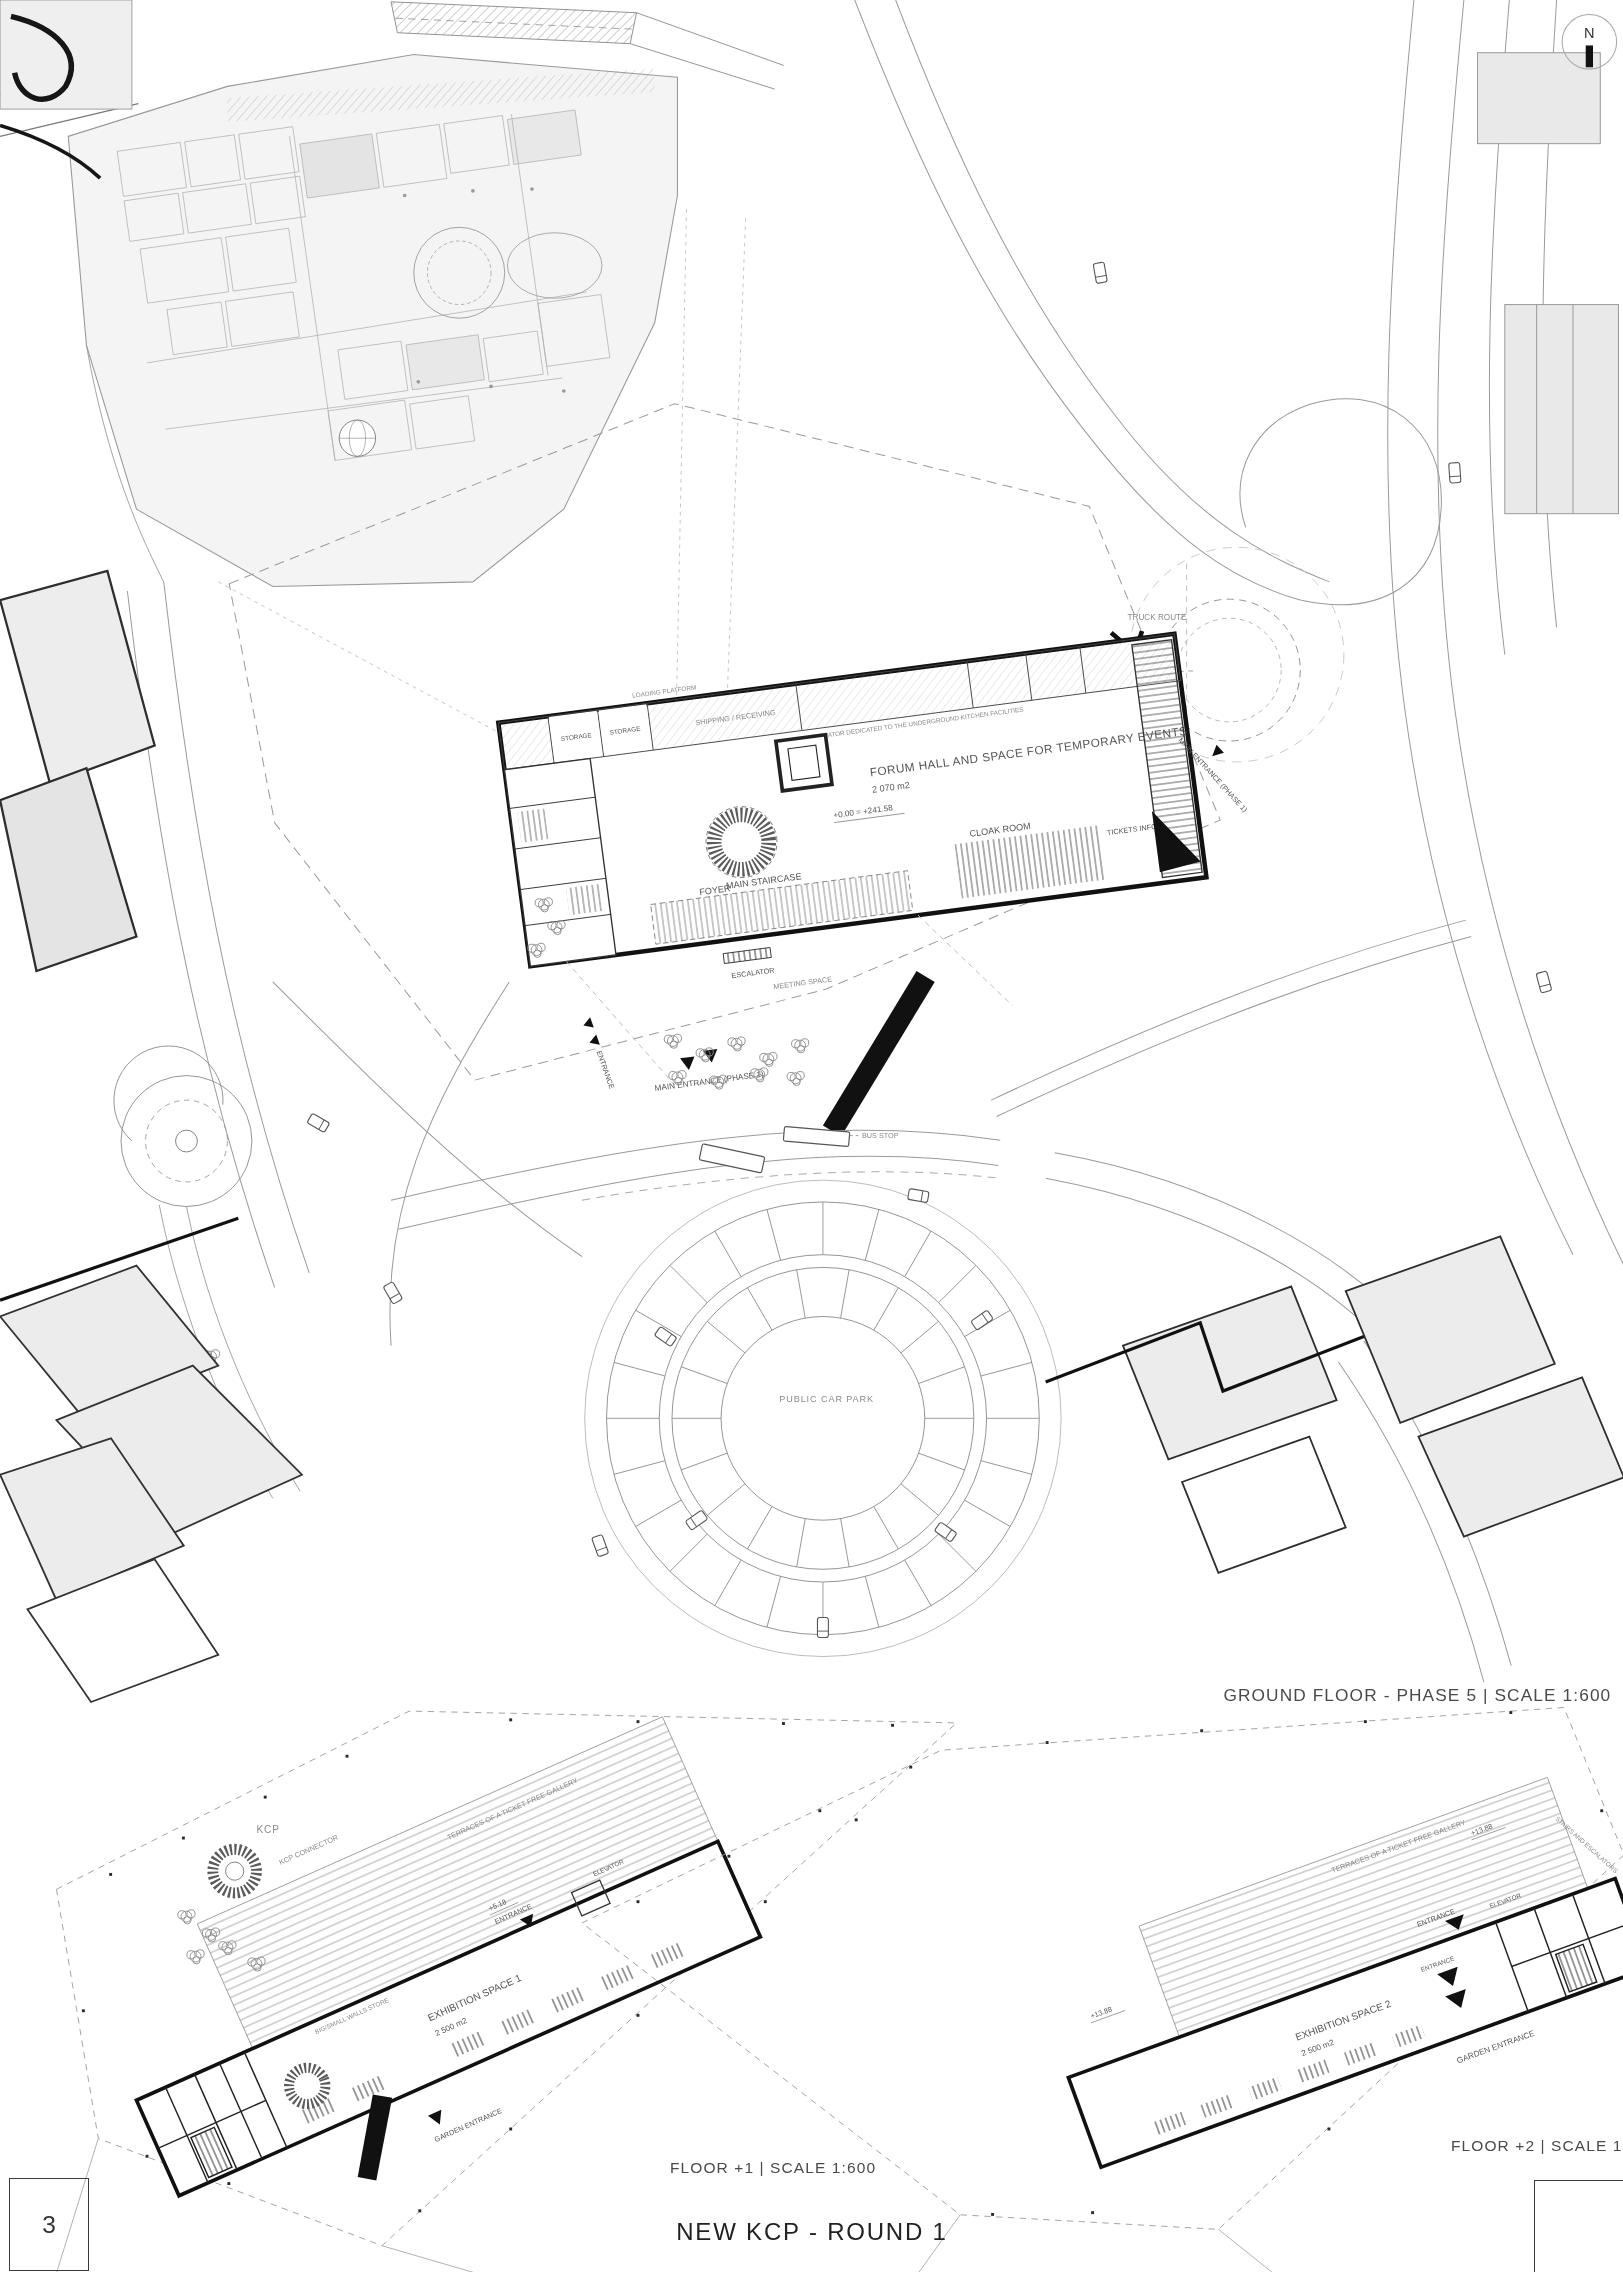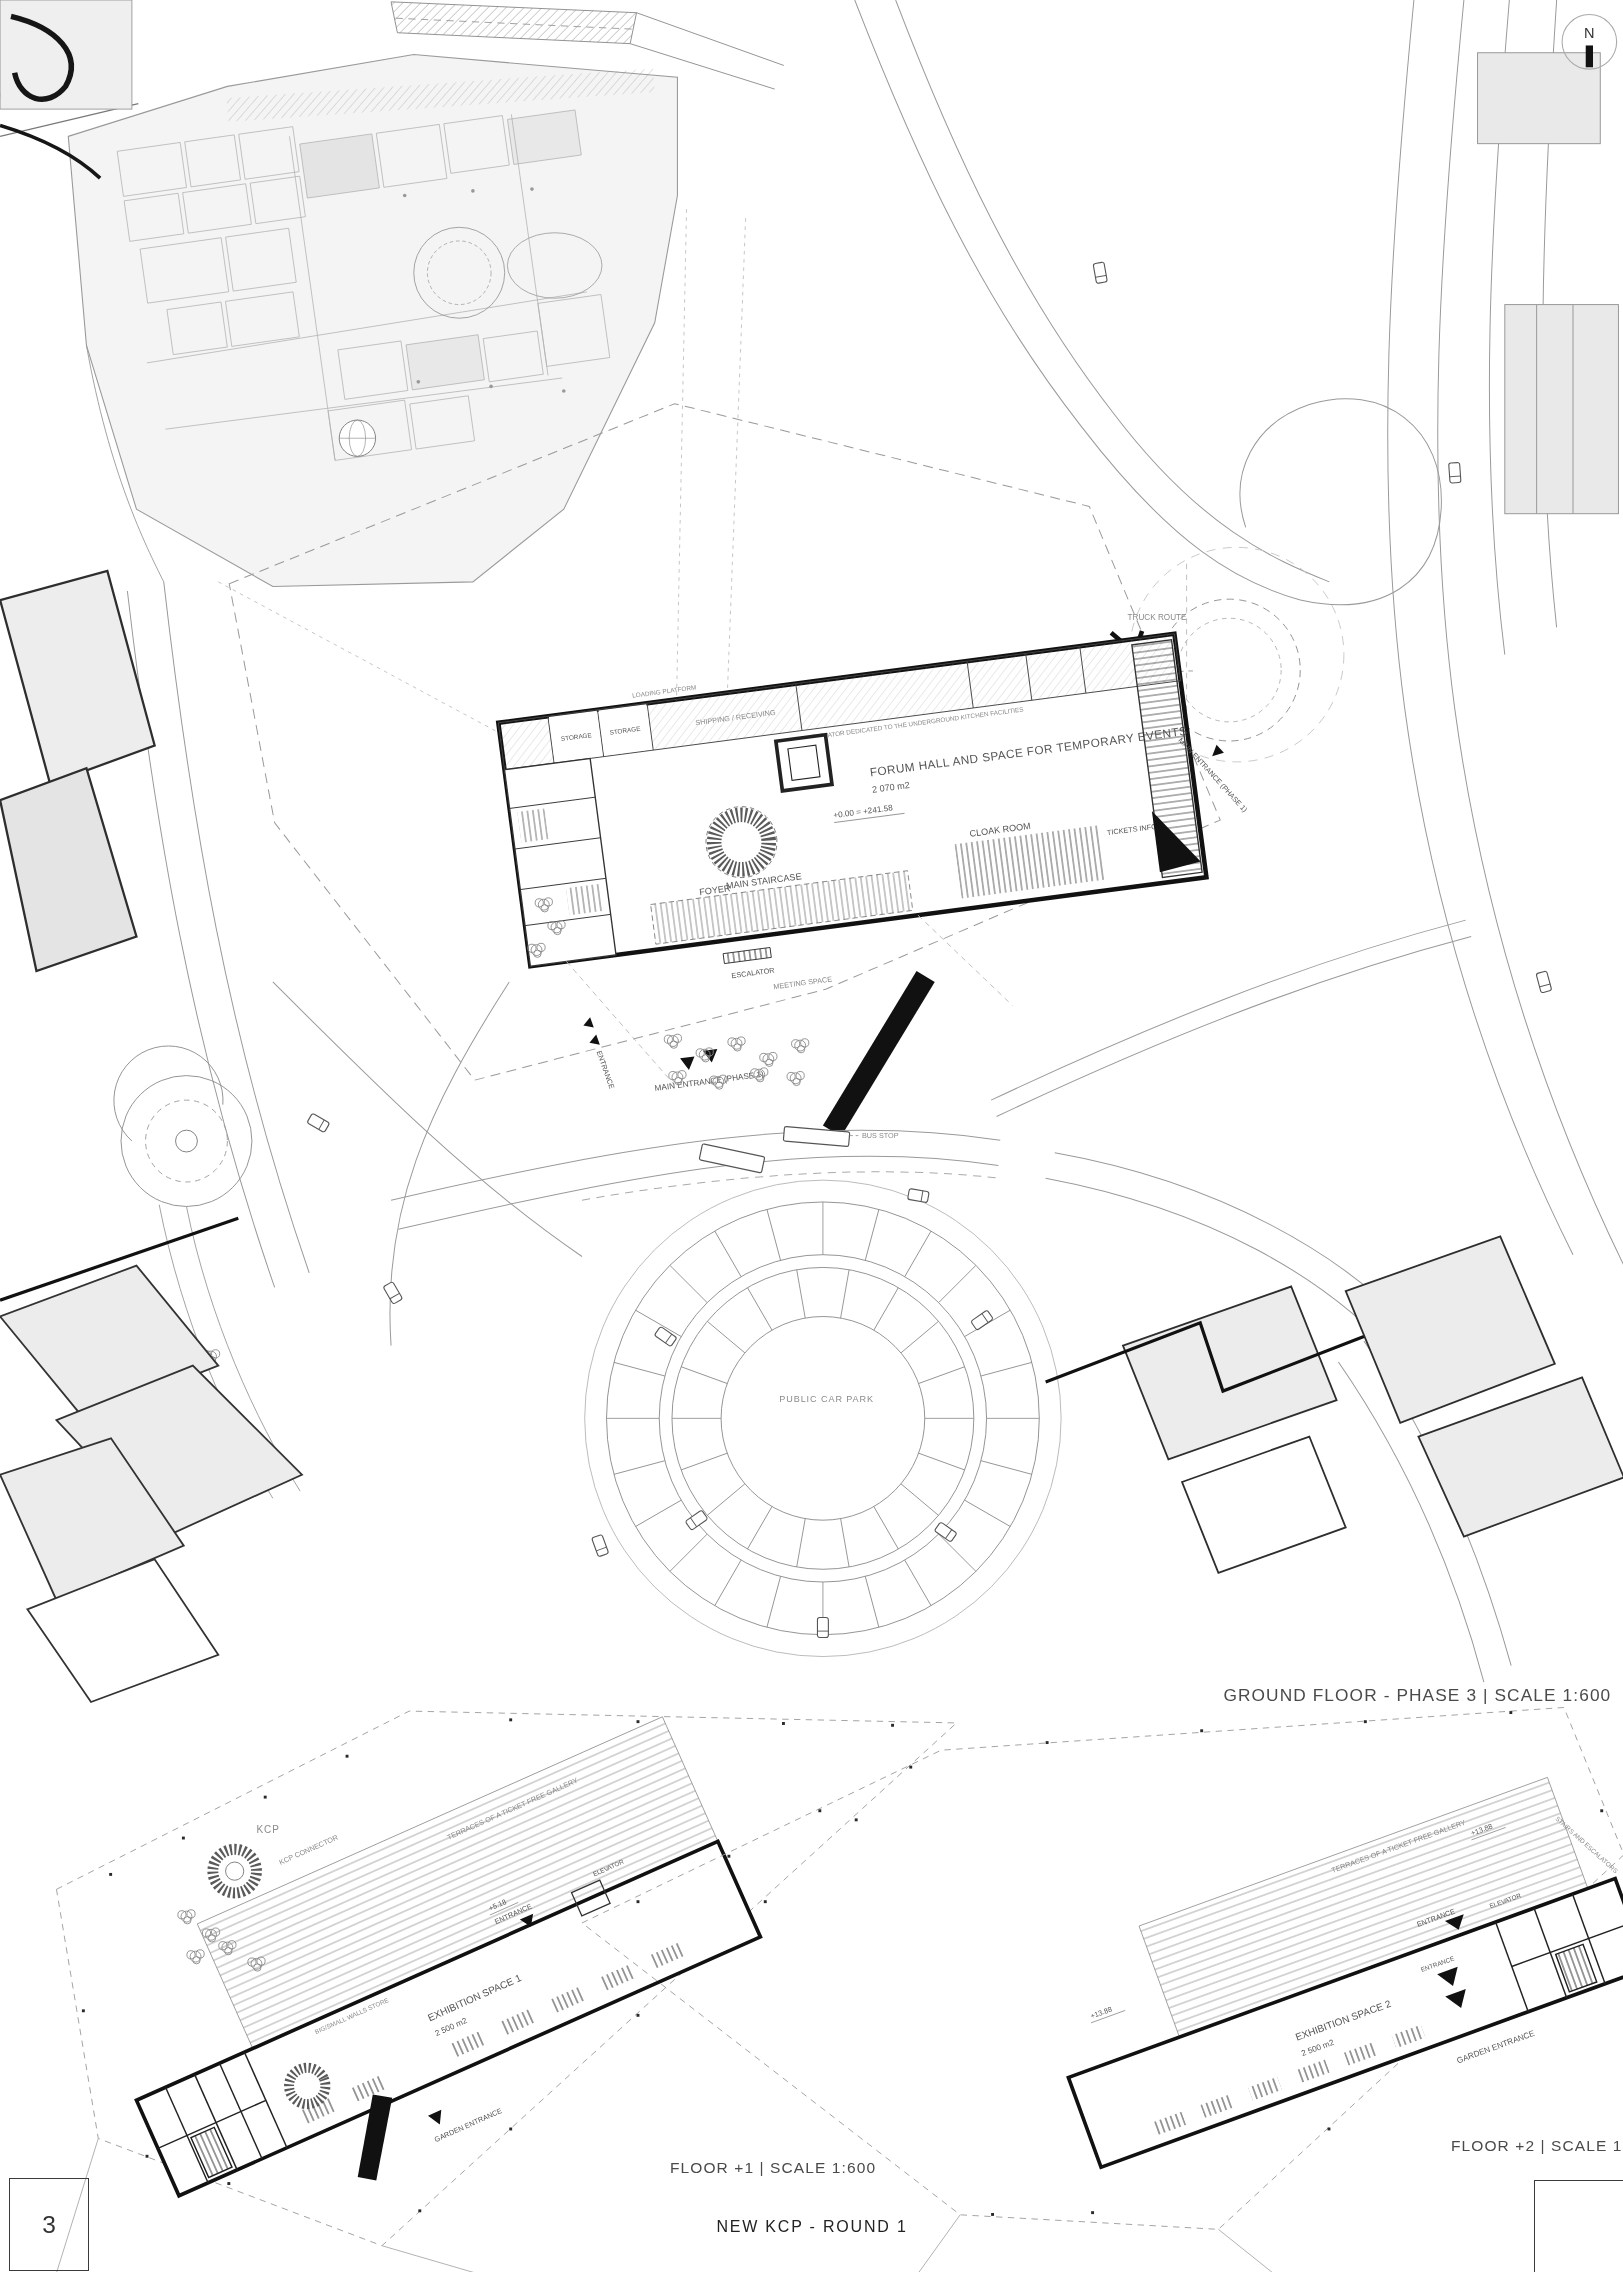--- a/index.html
+++ b/index.html
@@ -4,21 +4,21 @@
 <style>
   html,body{margin:0;padding:0;background:#d8d8d8;}
   .sheet{position:relative;width:1624px;height:2273px;background:#ffffff;overflow:hidden;
          font-family:"Liberation Sans", sans-serif;}
   svg{position:absolute;left:0;top:0;}
   .cap{position:absolute;color:#4a4a4a;font-size:17.3px;letter-spacing:1.1px;white-space:nowrap;}
   .cap.ground{top:1685px;right:12.7px;}
   .cap.f1{top:2139px;left:670px;font-size:15.5px;margin-top:20px;}
   .cap.f2{top:2137px;left:1451px;font-size:15.5px;}
   .board-title{position:absolute;top:2218px;left:0;width:100%;text-align:center;
-               font-size:16px;letter-spacing:1.8px;color:#222;}
+               font-size:24px;letter-spacing:1.8px;color:#222;}
   .pagebox{position:absolute;left:9px;top:2178px;width:78px;height:91px;border:1.8px solid #3a3a3a;
            display:flex;align-items:center;justify-content:center;font-size:24.5px;color:#333;}
   .cornerbox{position:absolute;right:0;top:2180px;width:89px;height:91px;border:1.8px solid #3a3a3a;border-right:none;}
   text{font-family:"Liberation Sans", sans-serif;fill:#555;}
   .t7{font-size:7px;} .t8{font-size:8px;} .t9{font-size:9px;} .t10{font-size:10px;}
   .t11{font-size:11px;} .t13{font-size:13px;letter-spacing:.5px;} .t16{font-size:16px;fill:#333;}
   .faint{fill:#8a8a8a;}
 </style>
 </head>
 <body>
@@ -497,21 +497,21 @@
     </g>
   </g>
 
   <g>
     <circle cx="1748" cy="46" r="30" fill="none" stroke="#aaa" stroke-width="1.2"></circle>
     <text class="t16" x="1748" y="42" text-anchor="middle">N</text>
     <rect x="1744" y="50" width="8" height="24" fill="#111"></rect>
   </g>
 </svg>
 
-<div class="cap ground">GROUND FLOOR - PHASE 3  |  SCALE 1:600</div>
+<div class="cap ground">GROUND FLOOR - PHASE 5  |  SCALE 1:600</div>
 <div class="cap f1">FLOOR +1  |  SCALE 1:600</div>
 <div class="cap f2">FLOOR +2  |  SCALE 1:600</div>
 <div class="board-title">NEW KCP - ROUND 1</div>
 <div class="pagebox">
   <span>3</span>
 </div>
 <div class="cornerbox"></div>
 </div>
 
 

